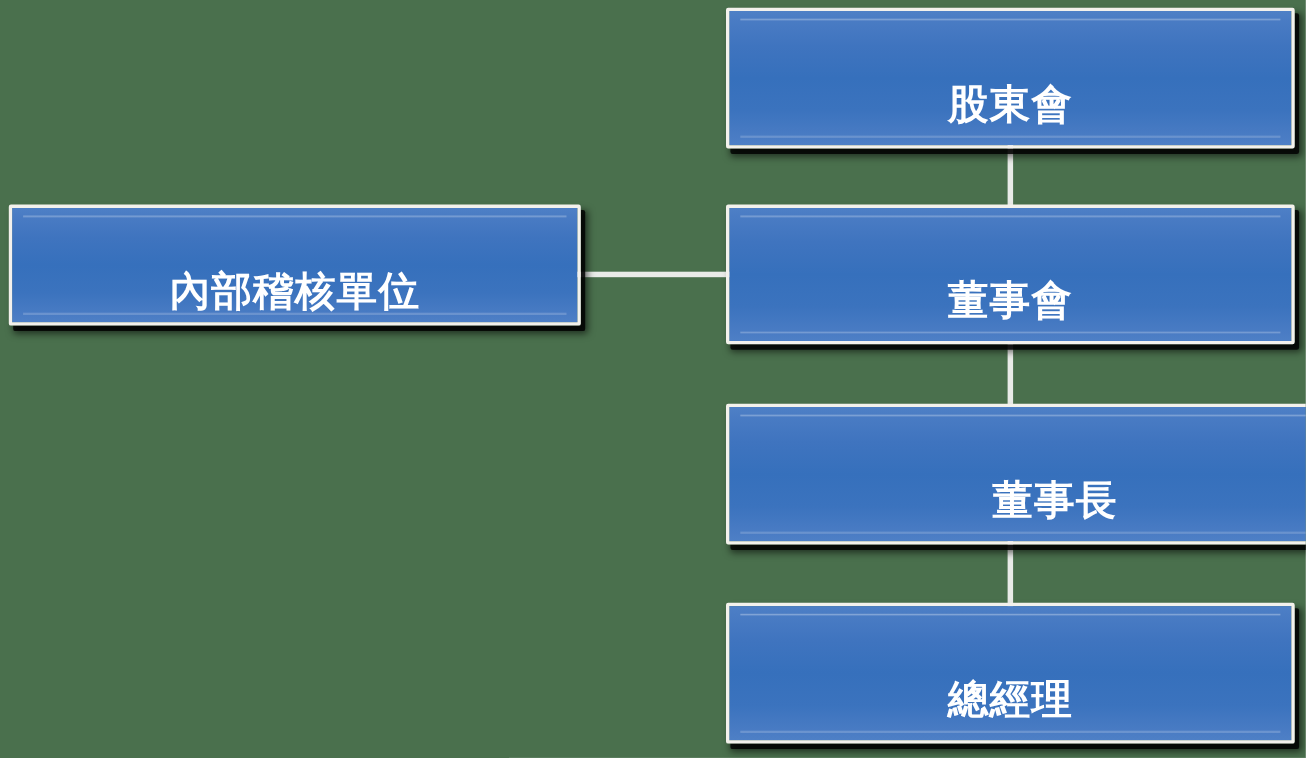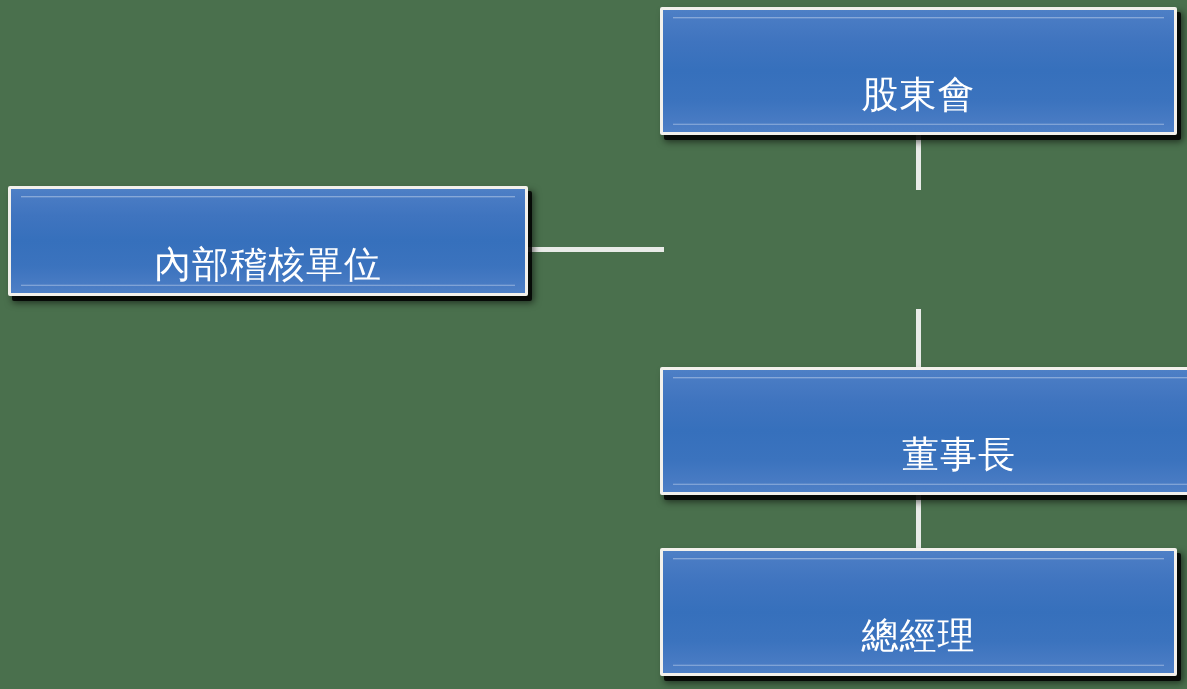--- a/index.html
+++ b/index.html
@@ -75,21 +75,21 @@
   }
 
   .node-label {
     position: relative;
     z-index: 3;
     color: #ffffff;
     font-size: 37px;
     line-height: 1;
     letter-spacing: 1px;
     white-space: nowrap;
-    font-weight: 400;
+    font-weight: 700;
     margin-top: 46px;
   }
 
   
   #node-shareholders { left: 660px; top: 7px;   width: 517px; height: 128px; }
   #node-board        { left: 660px; top: 186px; width: 517px; height: 127px; }
   #node-chairman     { left: 660px; top: 367px; width: 598px; height: 128px; }
   #node-gm           { left: 660px; top: 548px; width: 517px; height: 128px; }
   #node-audit        { left: 8px;   top: 186px; width: 520px; height: 110px; }
 
@@ -106,20 +106,23 @@
 
   <div class="connector v" id="conn-shareholders-board"></div>
   <div class="connector v" id="conn-board-chairman"></div>
   <div class="connector v" id="conn-chairman-gm"></div>
   <div class="connector h" id="conn-audit-board"></div>
 
   <div class="node" id="node-shareholders">
     <span class="node-label">股東會</span>
   </div>
 
+  <div class="node" id="node-board">
+    <span class="node-label">董事會</span>
+  </div>
 
   <div class="node" id="node-chairman">
     <span class="node-label">董事長</span>
   </div>
 
   <div class="node" id="node-gm">
     <span class="node-label">總經理</span>
   </div>
 
   <div class="node" id="node-audit">

